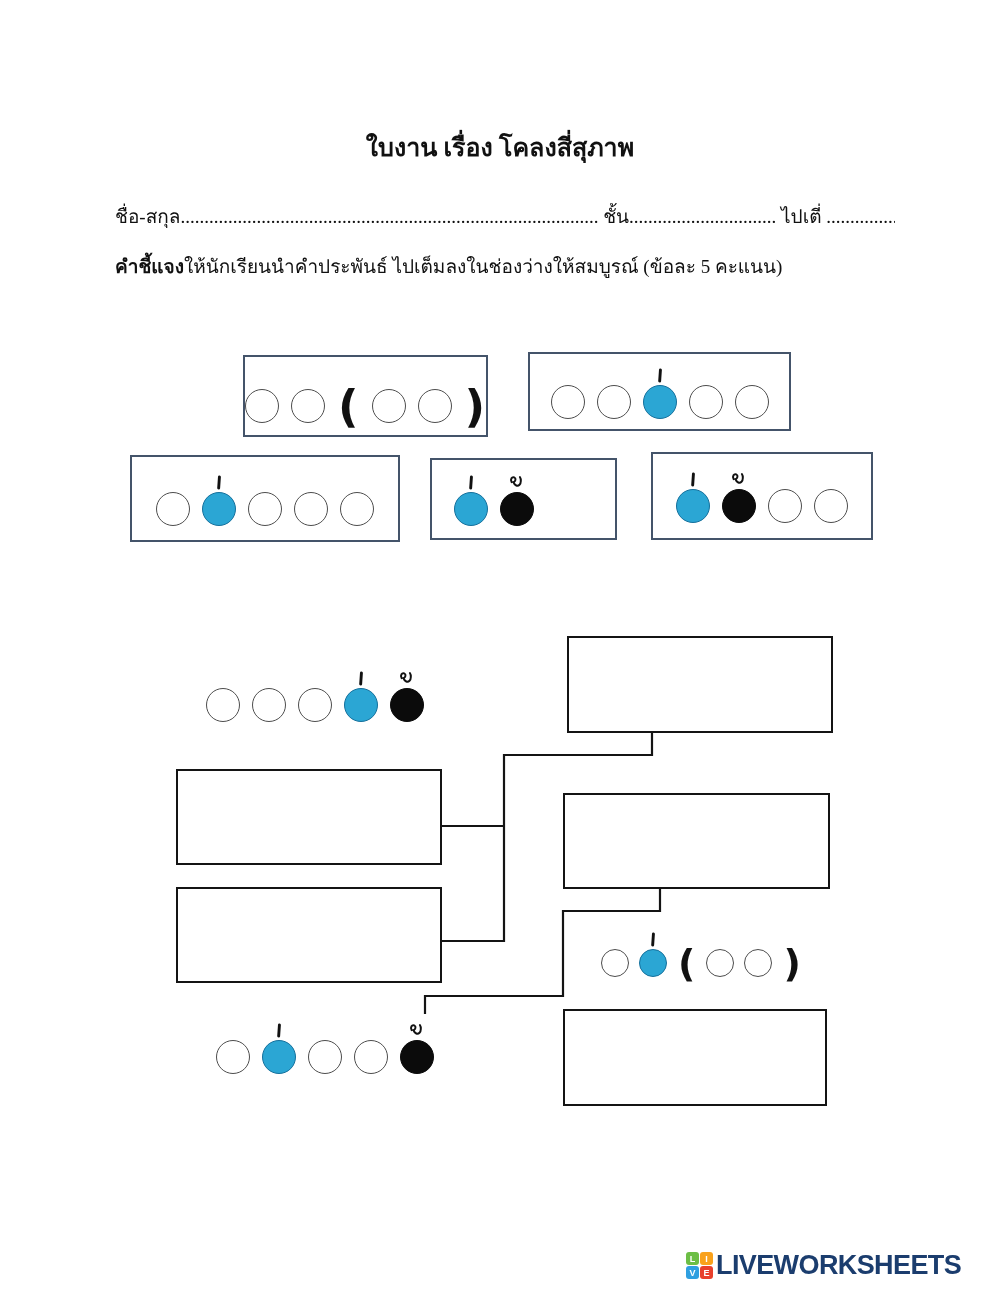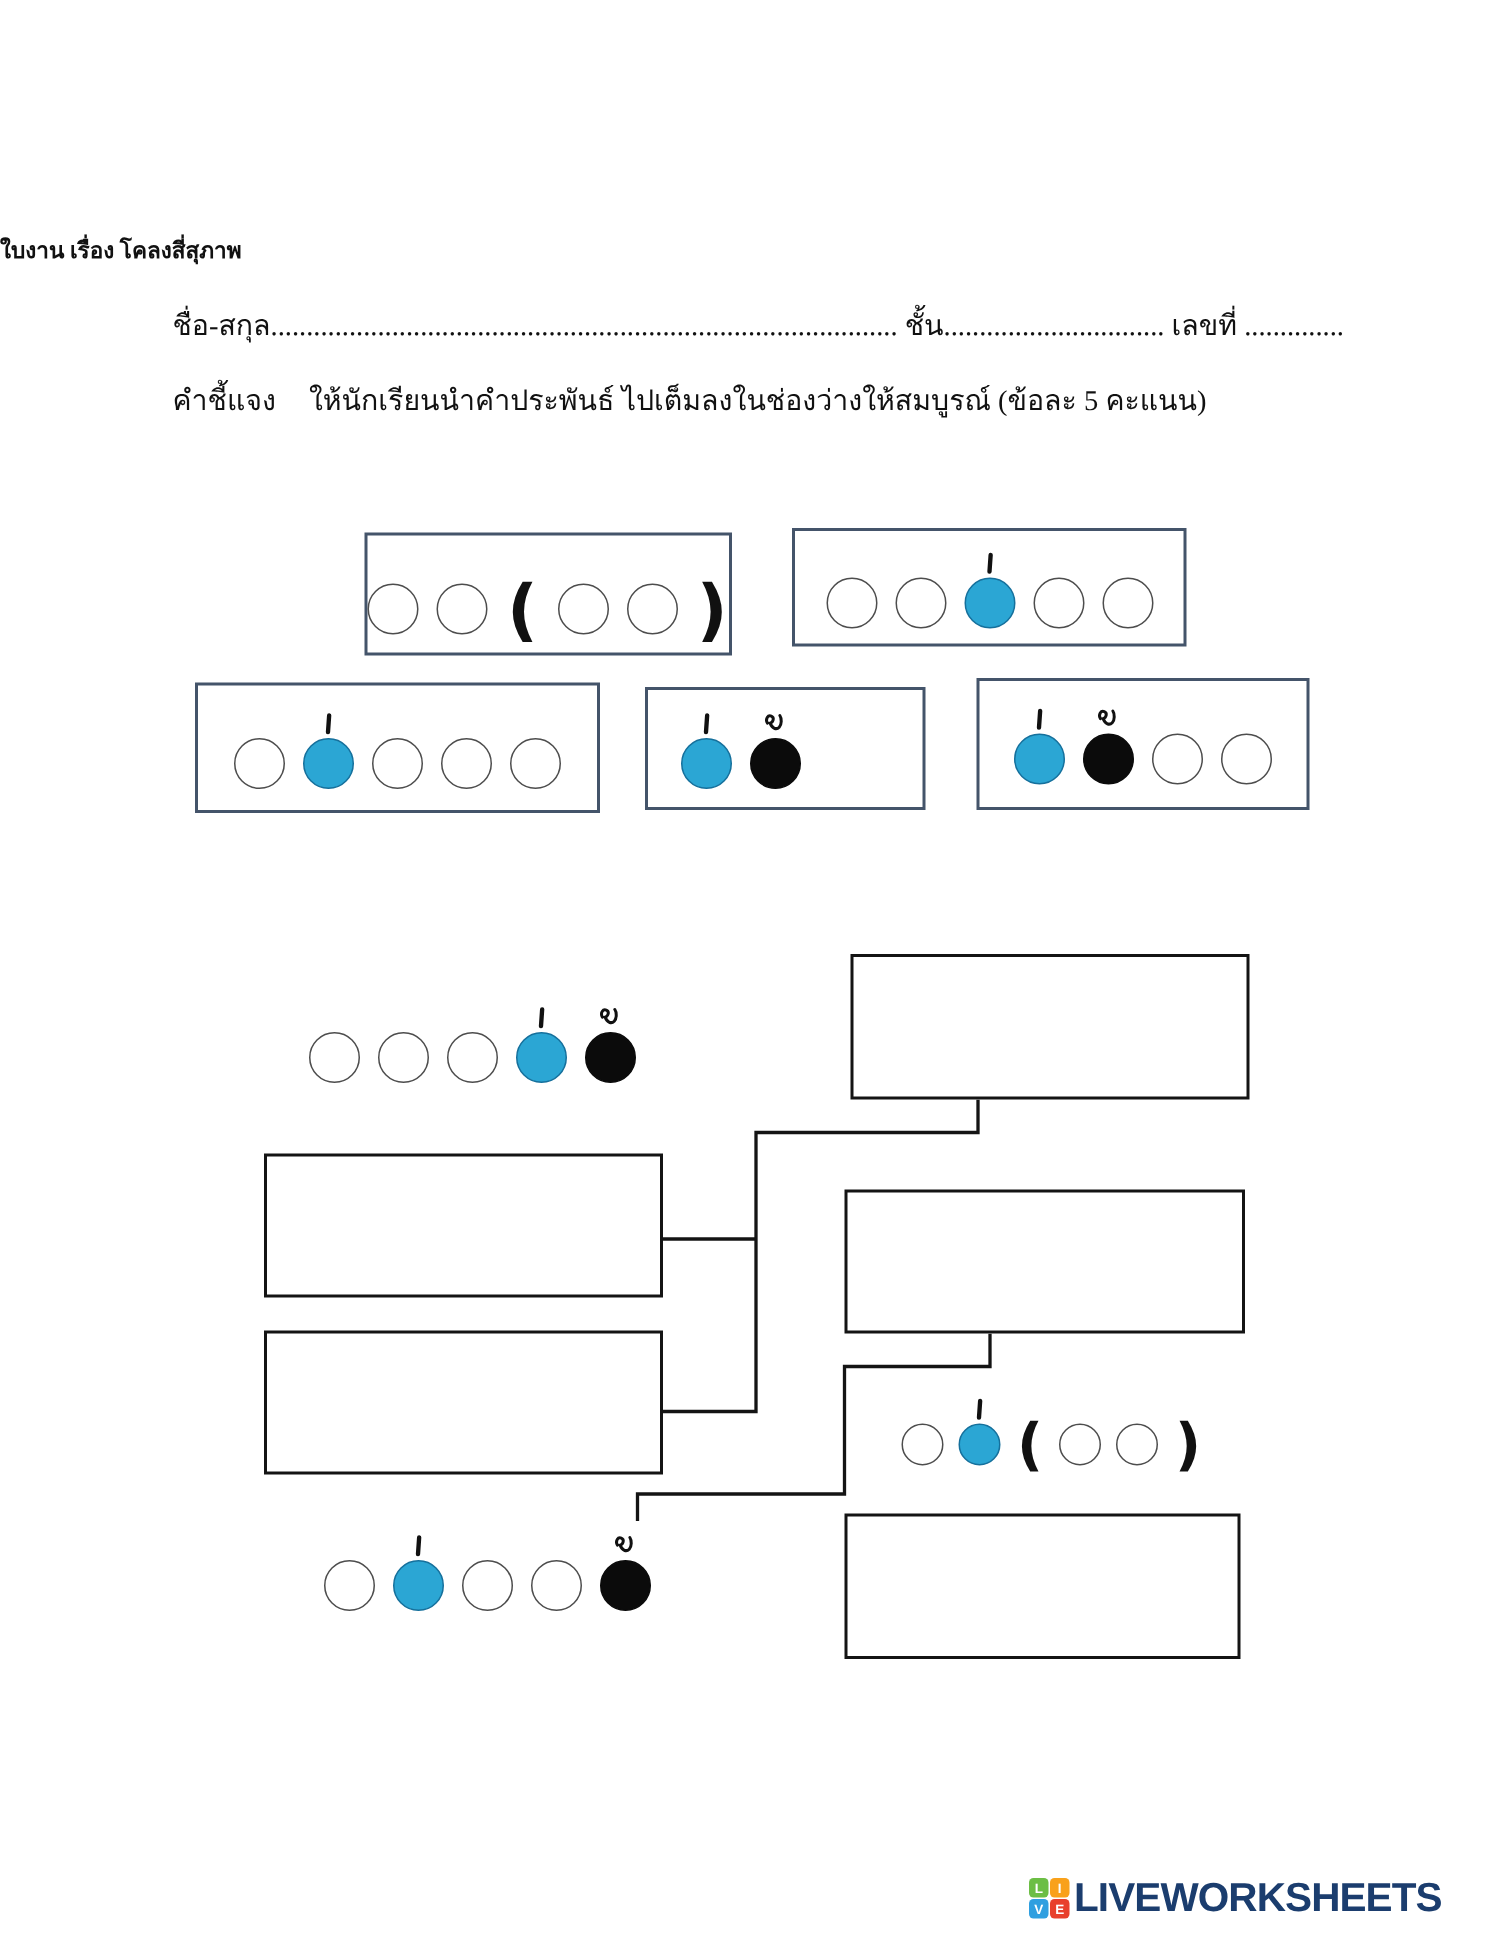--- a/index.html
+++ b/index.html
@@ -1,26 +1,26 @@
 <!DOCTYPE html>
 <html style="--blue: #2BA6D4; --box-border: #44546A; --brand-navy: #1B3D6E;"><head>
 <meta charset="utf-8">
 <style>
   html,body{margin:0;padding:0;background:#fff;}
   .page{position:relative;width:1000px;height:1294px;background:#fff;margin:0 auto;overflow:hidden;
         font-family:"Liberation Serif","DejaVu Serif",serif;color:#111;}
 
   
-  .title{position:absolute;top:127px;left:0;width:100%;text-align:left;
-         font-size:15px;font-weight:700;margin-top:28px;}
+  .title{position:absolute;top:127px;left:0;width:100%;text-align:center;
+         font-size:25px;font-weight:700;}
   .nameline{position:absolute;top:201px;left:115px;width:780px;font-size:19px;
             white-space:nowrap;overflow:hidden;}
   .nameline .lbl{letter-spacing:0;}
   .instruction{position:absolute;top:251px;left:115px;font-size:19px;white-space:nowrap;}
-  .instruction .lbl{font-weight:400;margin-right:22px;}
+  .instruction .lbl{font-weight:700;margin-right:0;}
 
   
   .pbox{position:absolute;border:2px solid var(--box-border,#44546A);background:#fff;
         display:flex;align-items:center;justify-content:center;box-sizing:border-box;}
   .pbox.left-align{justify-content:flex-start;padding-left:22px;}
 
   
   .pattern{display:flex;gap:12px;align-items:flex-start;}
   .pattern.free{position:absolute;}
   .cell{display:flex;flex-direction:column;align-items:center;}
@@ -54,21 +54,21 @@
 </style>
 </head>
 <body>
 
 <div class="page">
 
   <div class="title">ใบงาน เรื่อง โคลงสี่สุภาพ</div>
 
   <div class="nameline"><span class="lbl">ชื่อ-สกุล</span><span>........................................................................................</span>
     <span class="lbl">ชั้น</span><span>...............................</span>
-    <span class="lbl">เลขที่ </span><span>..........................</span>
+    <span class="lbl">ไปเตี่ </span><span>..........................</span>
   </div>
 
   <div class="instruction">
     <span class="lbl">คำชี้แจง</span><span>ให้นักเรียนนำคำประพันธ์ ไปเต็มลงในช่องว่างให้สมบูรณ์ (ข้อละ 5 คะแนน)</span>
   </div>
 
   <div class="pbox" style="left:243px;top:355px;width:245px;height:82px;">
     <div class="pattern">
         <div class="cell">
           <div class="markslot"></div>

